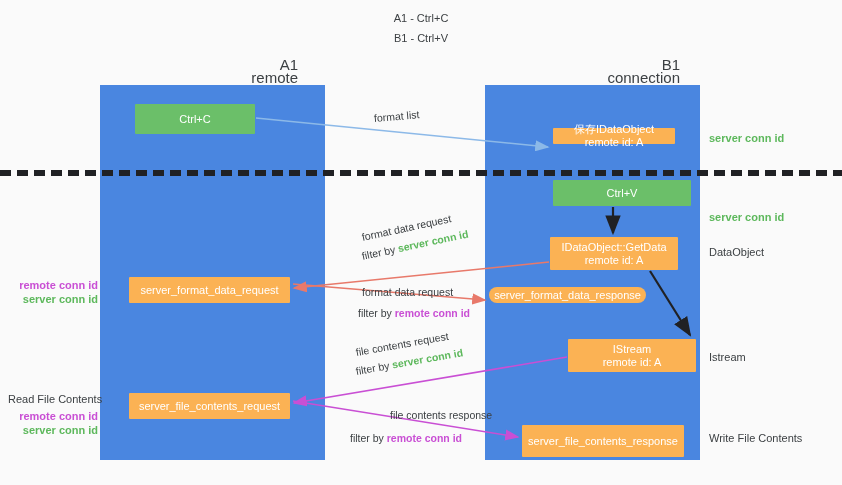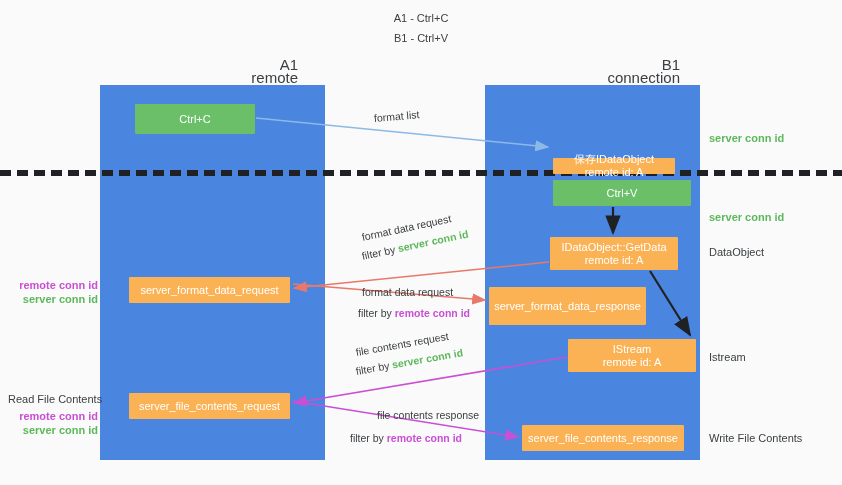--- a/index.html
+++ b/index.html
@@ -71,28 +71,28 @@
     text-align: center;
     padding: 2px 8px;
     white-space: nowrap;
   }
   .node.green { background: #6bbf69; }
   .node.orange { background: #fbb254; }
   .node .l1 { }
   .node .l2 { }
 
   #n-ctrlc  { left: 135px; top: 104px; width: 120px; height: 30px; }
-  #n-idobj  { left: 553px; top: 128px; width: 122px; height: 16px; margin-top: 30px; }
+  #n-idobj  { left: 553px; top: 128px; width: 122px; height: 16px; }
   #n-ctrlv  { left: 553px; top: 180px; width: 138px; height: 26px; }
   #n-getdata{ left: 550px; top: 237px; width: 128px; height: 33px; }
   #n-istream{ left: 568px; top: 339px; width: 128px; height: 33px; }
   #n-sfdreq { left: 129px; top: 277px; width: 161px; height: 26px; }
-  #n-sfdresp{ left: 489px; top: 287px; width: 157px; height: 38px; }
+  #n-sfdresp{ left: 489px; top: 287px; width: 157px; height: 16px; border-radius: 10px; }
   #n-sfcreq { left: 129px; top: 393px; width: 161px; height: 26px; }
-  #n-sfcresp{ left: 522px; top: 425px; width: 162px; height: 26px; }
+  #n-sfcresp{ left: 522px; top: 425px; width: 162px; height: 32px; }
 
   
   .side-label {
     position: absolute;
     font-size: 11px;
     line-height: 14px;
     white-space: nowrap;
   }
   .c-green   { color: #5db85c; font-weight: bold; }
   .c-magenta { color: #c94fd4; font-weight: bold; }
@@ -239,21 +239,21 @@
     <span class="ln">format data request</span>
     <span class="ln" style="margin-top:6px; margin-left:-4px; font-weight:bold;"><span style="font-weight:normal;">filter by </span><span class="c-magenta">remote conn id</span></span>
   </div>
 
   <div class="ann" id="ann-fcreq">
     <span class="ln rot-neg10" style="display:block;">file contents request</span>
     <span class="ln rot-neg10" style="display:block; margin-top:4px;"><span>filter by </span><span class="c-green">server conn id</span></span>
   </div>
 
   <div class="ann" id="ann-fcresp">
-    <span class="ln" style="margin-left:27px;">file contents response</span>
+    <span class="ln" style="margin-left:40px;">file contents response</span>
     <span class="ln" style="margin-top:8px;"><span>filter by </span><span class="c-magenta">remote conn id</span></span>
   </div>
 
   <div class="side-label c-green" id="lbl-sci-1">server conn id</div>
   <div class="side-label c-green" id="lbl-sci-2">server conn id</div>
   <div class="side-label c-dark" id="lbl-dataobject">DataObject</div>
   <div class="side-label c-dark" id="lbl-istream">Istream</div>
   <div class="side-label c-dark" id="lbl-write-file" style="left:709px; top:431px;">Write File Contents</div>
 
   <div class="side-label" id="lbl-left-1">

